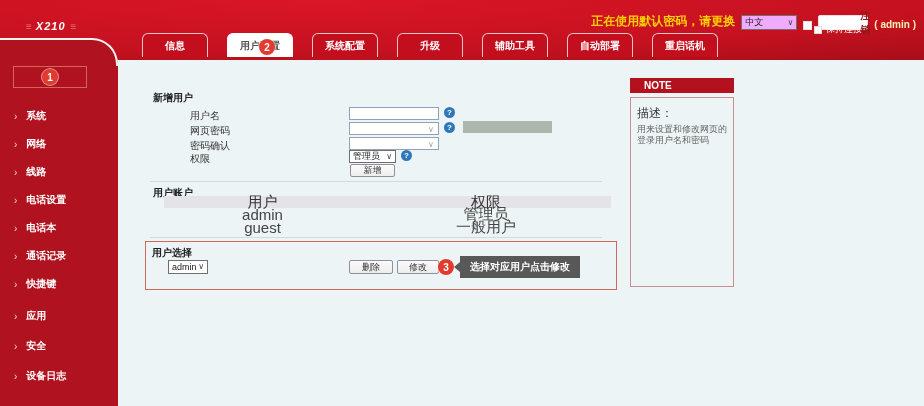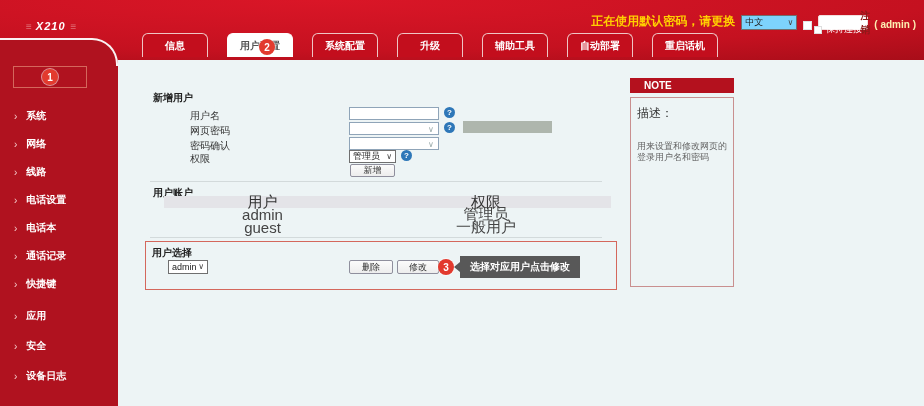--- a/index.html
+++ b/index.html
@@ -16,21 +16,21 @@
     left:0; top:0; width:924px; height:60px;
     background:radial-gradient(130% 170% at 35% 0%, #da1627 0%, #c51120 50%, #8f0a13 100%);
   }
   .logo { left:26px; top:20px; color:#fff; font-size:11px; font-weight:bold; font-style:italic;
           letter-spacing:1px; display:flex; align-items:center; gap:5px; }
   .speedline { color:#f2b8b8; opacity:.55; font-size:10px; font-style:normal; letter-spacing:-1px; }
 
   .topbar-row1 { top:14px; right:8px; display:flex; align-items:flex-end; gap:6px; height:16px; }
   .warning-text { color:#ffcf00; font-size:12px; font-weight:bold; }
   .lang-select {
-    width:56px; height:15px; background:#7dd3fc; border:1px solid #6f6f6f;
+    width:56px; height:15px; background:#f0abfc; border:1px solid #6f6f6f;
     display:flex; align-items:center; justify-content:space-between;
     font-size:9px; color:#222; padding:0 3px; cursor:default;
   }
   .mini-box { width:9px; height:9px; background:#fff; border:1px solid #e3e3e3; }
   .logout-btn {
     width:50px; height:15px; background:#fff; border:1px solid #f2dede; border-radius:2px;
     font-size:10px; font-weight:bold; color:#8d1a1a;
     display:flex; align-items:center; justify-content:center; cursor:default;padding-left:44px;
   }
   .admin-label { color:#fdeeb2; font-size:10px; font-weight:bold; }
@@ -105,21 +105,21 @@
   .tooltip::before {
     content:""; position:absolute; left:-6px; top:6px;
     border-top:5px solid transparent; border-bottom:5px solid transparent; border-right:6px solid #585858;
   }
 
   
   .note-header { left:630px; top:78px; width:104px; height:15px; background:#b4111e; color:#fff;
                  font-size:10px; font-weight:bold; display:flex; align-items:center; padding-left:14px; }
   .note-box { left:630px; top:97px; width:104px; height:190px; border:1px solid #c98f8f; padding:7px 6px; }
   .note-desc-label { font-size:12px; font-weight:normal; color:#333; }
-  .note-desc-text { font-size:9px; color:#666; line-height:11px; margin-top:19px; word-break:break-all; }
+  .note-desc-text { font-size:9px; color:#666; line-height:11px; margin-top:2px; word-break:break-all; }
 </style>
 </head>
 <body>
 
 <div class="abs banner"></div>
 <div class="abs logo">
   <span class="speedline">≡</span>
   <span>X210</span>
   <span class="speedline">≡</span>
 </div>

